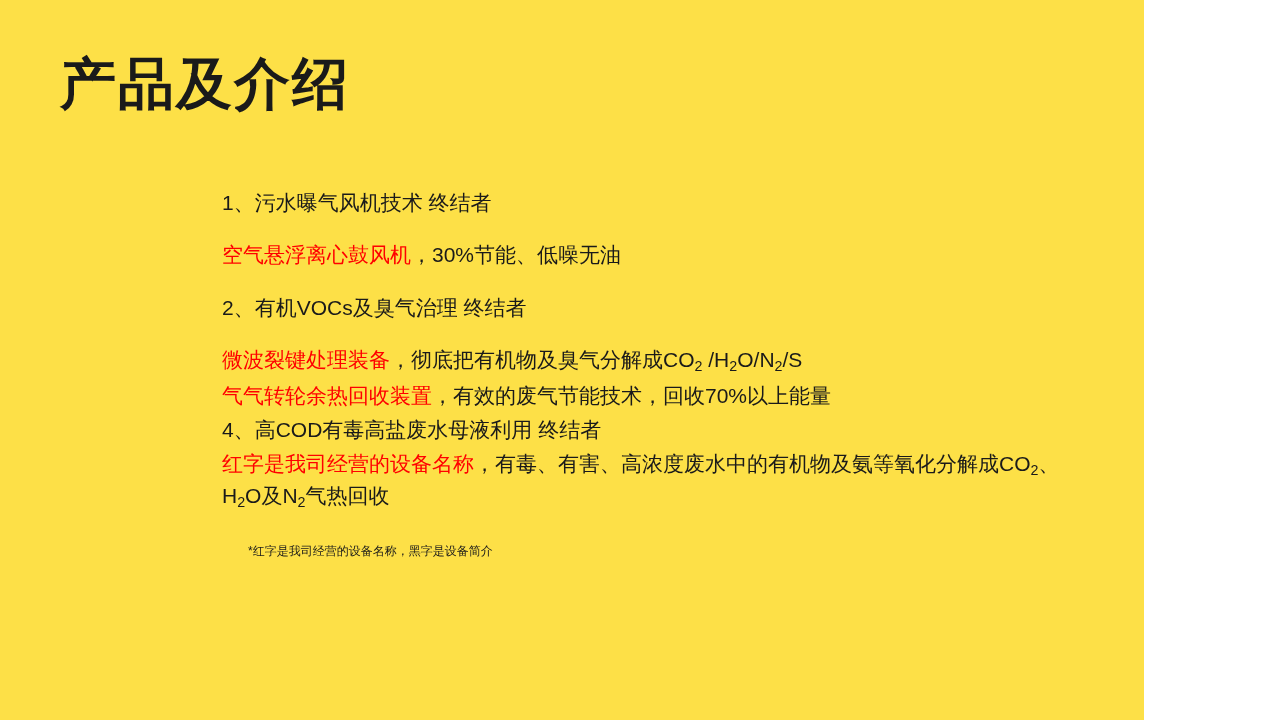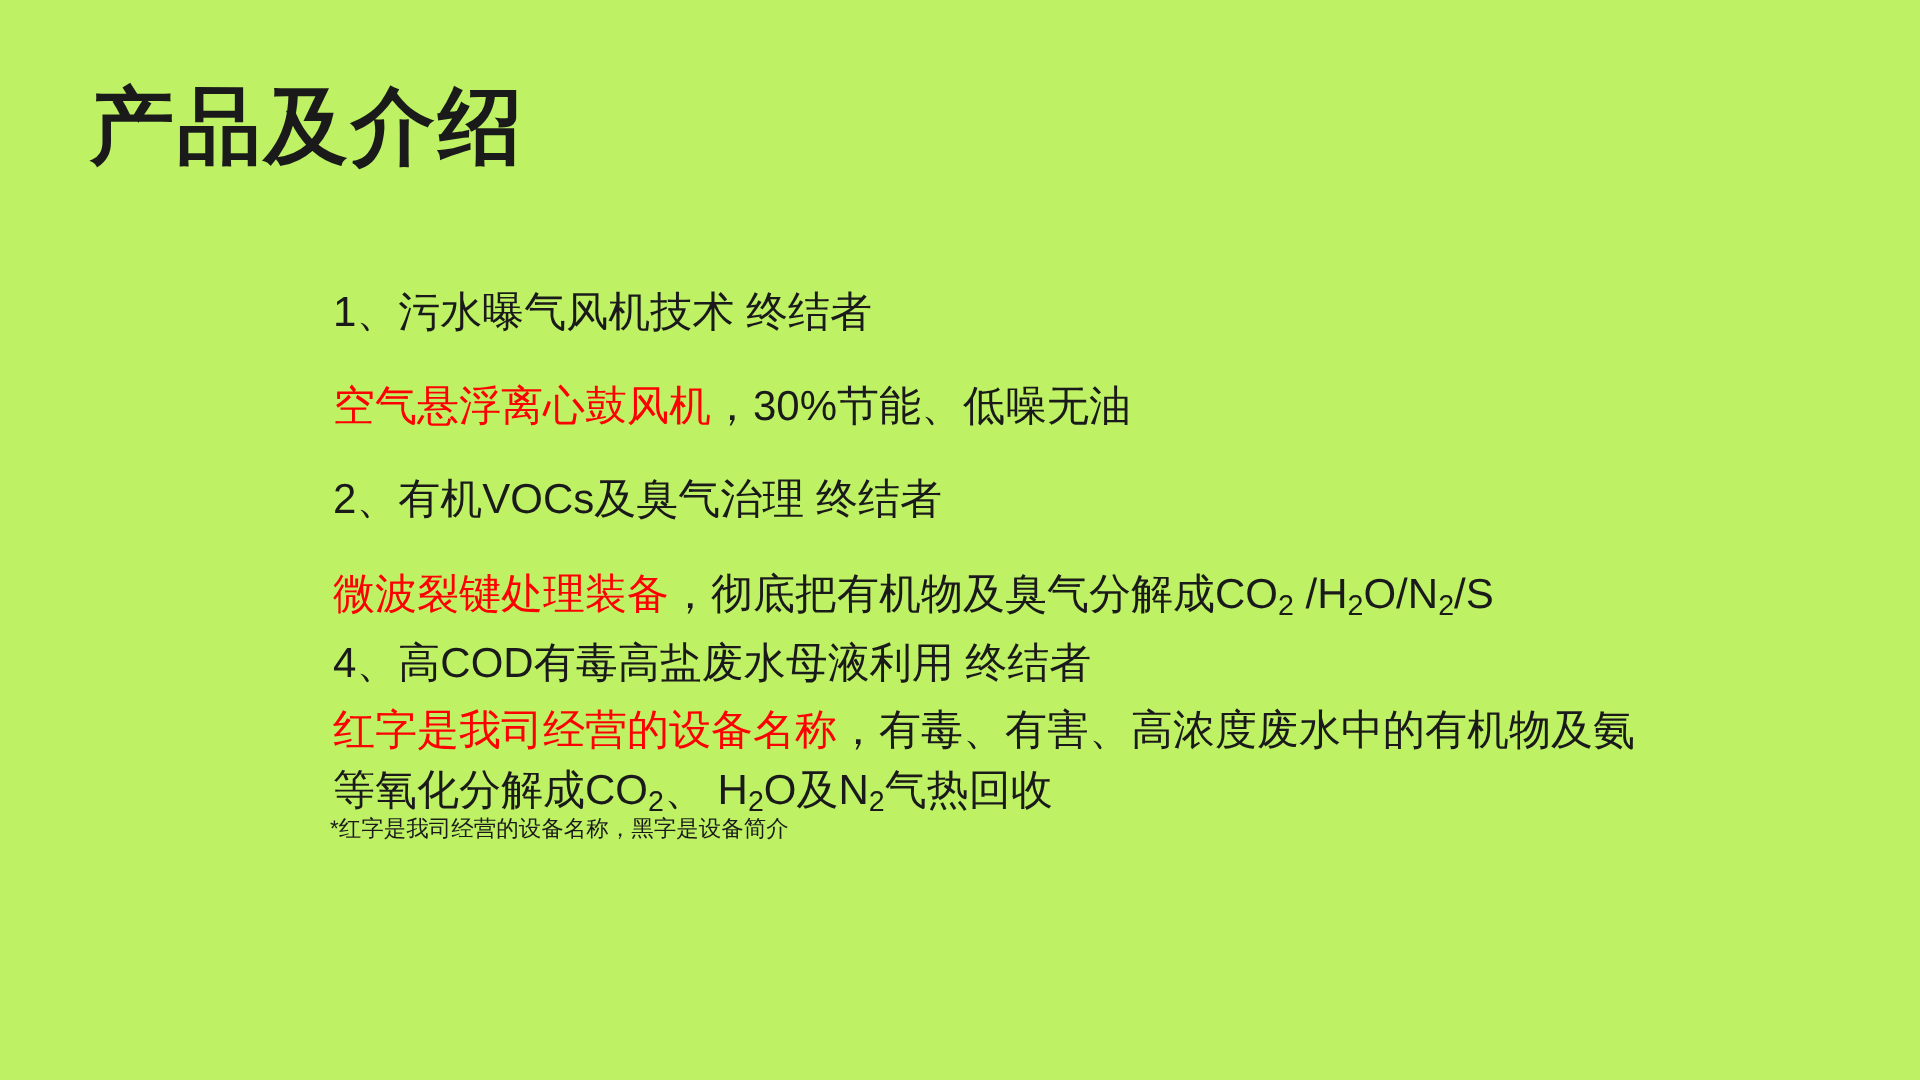--- a/index.html
+++ b/index.html
@@ -8,43 +8,43 @@
   }
   body {
     width: 1280px;
     height: 720px;
     background: #ffffff;
     font-family: "Liberation Sans", sans-serif;
     overflow: hidden;
   }
   .slide {
     position: relative;
-    width: 1280px;
+    width: 1144px;
     height: 720px;
-    background: #bef264;
+    background: #fde047;
   }
   .slide-title {
     position: absolute;
     left: 60px;
     top: 52px;
     font-size: 56px;
     font-weight: bold;
     color: #1a1a1a;
     letter-spacing: 2px;
     line-height: 1.15;
     white-space: nowrap;
   }
   .content {
     position: absolute;
     left: 222px;
     top: 188px;
     width: 880px;
   }
   .line {
-    font-size: 28px;
+    font-size: 21px;
     color: #1a1a1a;
     line-height: 1.45;
     margin-bottom: 4px;
     white-space: normal;
   }
   .line.spaced {
     margin-bottom: 22px;
   }
   .red {
     color: #ff0000;
@@ -52,23 +52,23 @@
   }
   .black {
     color: #1a1a1a;
   }
   sub {
     font-size: 0.68em;
     vertical-align: -0.25em;
   }
   .footnote {
     position: absolute;
-    left: 220px;
+    left: 248px;
     top: 543px;
-    font-size: 15px;
+    font-size: 12px;
     color: #1a1a1a;
   }
 </style>
 </head>
 <body>
 
 <div class="slide">
 
   <div class="slide-title">产品及介绍</div>
 
@@ -84,20 +84,23 @@
 
     <div class="line spaced">
       <span>2、有机VOCs及臭气治理 终结者</span>
     </div>
 
     <div class="line">
       <span class="red">微波裂键处理装备</span><span class="black">，彻底把有机物及臭气分解成CO</span><sub>2</sub><span class="black"> /H</span><sub>2</sub><span class="black">O/N</span><sub>2</sub><span class="black">/S</span>
     </div>
 
 
+    <div class="line">
+      <span class="red">气气转轮余热回收装置</span><span class="black">，有效的废气节能技术，回收70%以上能量</span>
+    </div>
 
     <div class="line">
       <span>4、高COD有毒高盐废水母液利用 终结者</span>
     </div>
 
     <div class="line">
       <span class="red">红字是我司经营的设备名称</span><span class="black">，有毒、有害、高浓度废水中的有机物及氨等氧化分解成CO</span><sub>2</sub><span class="black">、 H</span><sub>2</sub><span class="black">O及N</span><sub>2</sub><span class="black">气热回收</span>
     </div>
 
   </div>

